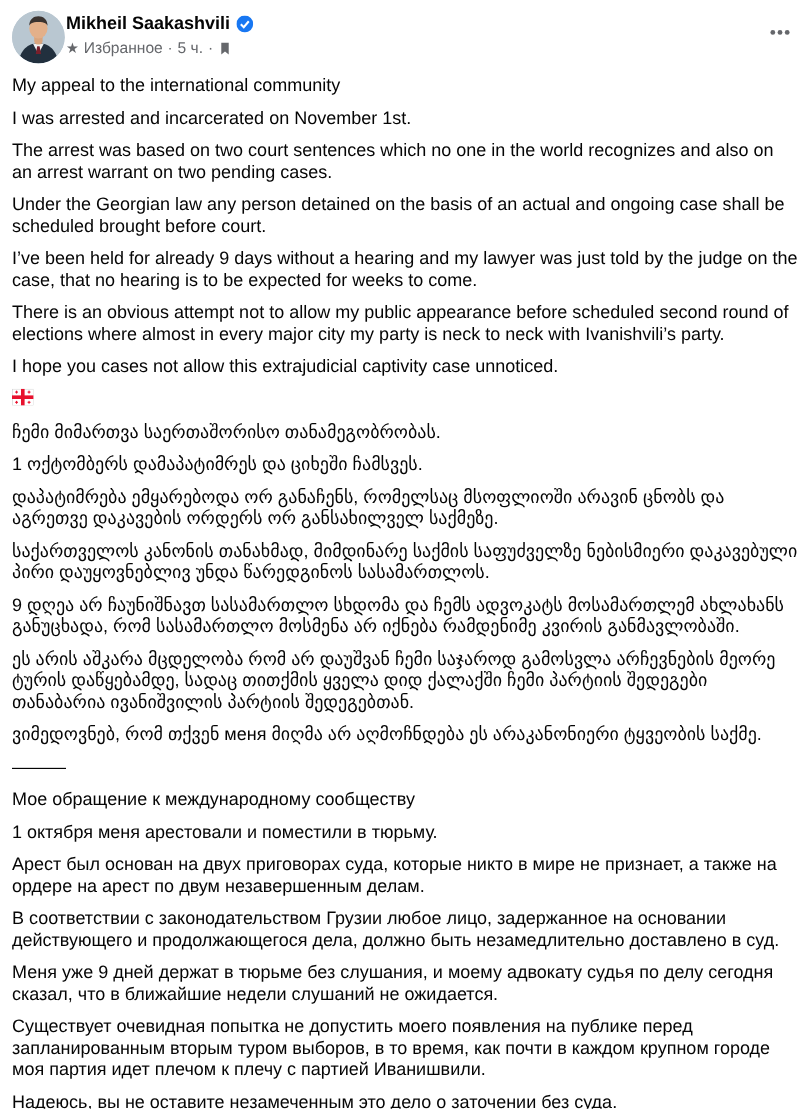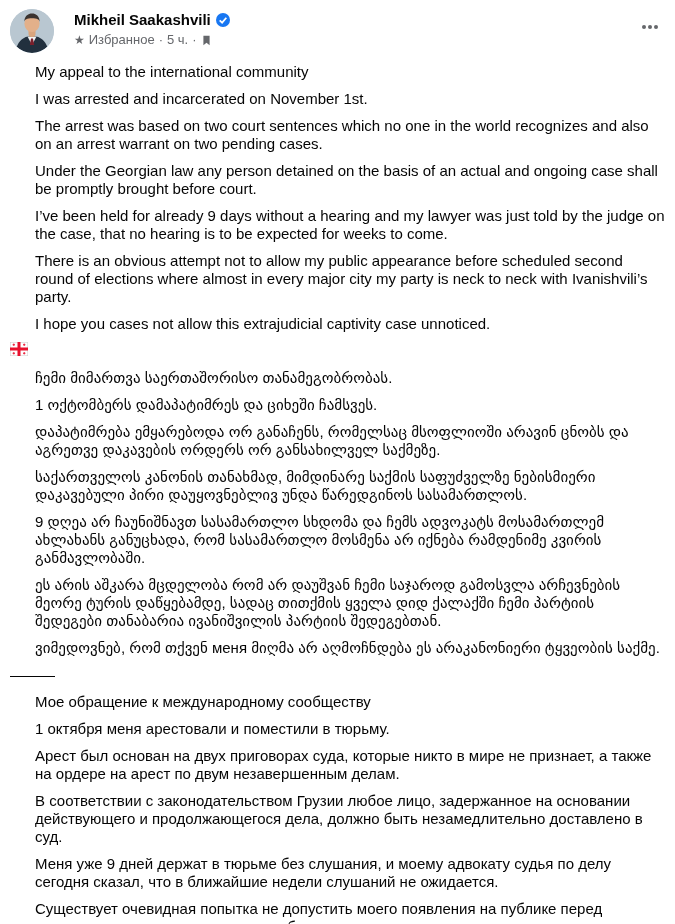--- a/index.html
+++ b/index.html
@@ -19,21 +19,21 @@
     padding: 9px 10px 4px 10px;
   }
   .avatar {
     width: 44px; height: 44px;
     border-radius: 50%;
     overflow: hidden;
     flex: 0 0 44px;
     cursor: pointer;
     background: #b9c7d1;
   }
-  .header-text { margin-left: 20px; flex: 1; min-width: 0; }
+  .header-text { margin-left: 1px; flex: 1; min-width: 0; }
   .author-line { display: flex; align-items: center; gap: 5px; padding-top: 1px; }
   .author-name {
     font-weight: 700;
     font-size: 15px;
     color: #050505;
     cursor: pointer;
     line-height: 19px;
   }
   .verified-badge { display: inline-flex; align-items: center; }
   .meta-line {
@@ -53,21 +53,21 @@
     cursor: pointer;
     margin-top: 2px;
   }
 
   
   .post-body {
     padding: 6px 10px 0 10px;
     font-size: 15px;
     line-height: 18px;
   }
-  .post-paragraph { margin-bottom: 9px; margin-left: 25px; }
+  .post-paragraph { margin-bottom: 9px; }
   .flag-line { margin: 2px 0 11px 0; line-height: 14px; }
   .divider { margin-bottom: 9px; letter-spacing: 0; }
 </style>
 </head>
 <body>
 
 <div class="post">
 
   <div class="post-header">
 
@@ -125,21 +125,21 @@
     </div>
 
   </div>
 
   <div class="post-body">
 
     <div>
         <p class="post-paragraph">My appeal to the international community</p>
         <p class="post-paragraph">I was arrested and incarcerated on November 1st.</p>
         <p class="post-paragraph">The arrest was based on two court sentences which no one in the world recognizes and also on an arrest warrant on two pending cases.</p>
-        <p class="post-paragraph">Under the Georgian law any person detained on the basis of an actual and ongoing case shall be promptly brought before court.</p>
+        <p class="post-paragraph">Under the Georgian law any person detained on the basis of an actual and ongoing case shall be scheduled brought before court.</p>
         <p class="post-paragraph">I’ve been held for already 9 days without a hearing and my lawyer was just told by the judge on the case, that no hearing is to be expected for weeks to come.</p>
         <p class="post-paragraph">There is an obvious attempt not to allow my public appearance before scheduled second round of elections where almost in every major city my party is neck to neck with Ivanishvili’s party.</p>
         <p class="post-paragraph">I hope you cases not allow this extrajudicial captivity case unnoticed.</p>
       </div>
 
     <div class="flag-line">
       <svg width="18" height="14" viewBox="0 0 18 14">
         <rect x="0.25" y="0.25" width="17.5" height="13.5" fill="#ffffff" stroke="#cccccc" stroke-width="0.5"></rect>
         <rect x="7.5" y="0" width="3" height="14" fill="#e8112d"></rect>
         <rect x="0" y="5.5" width="18" height="3" fill="#e8112d"></rect>

